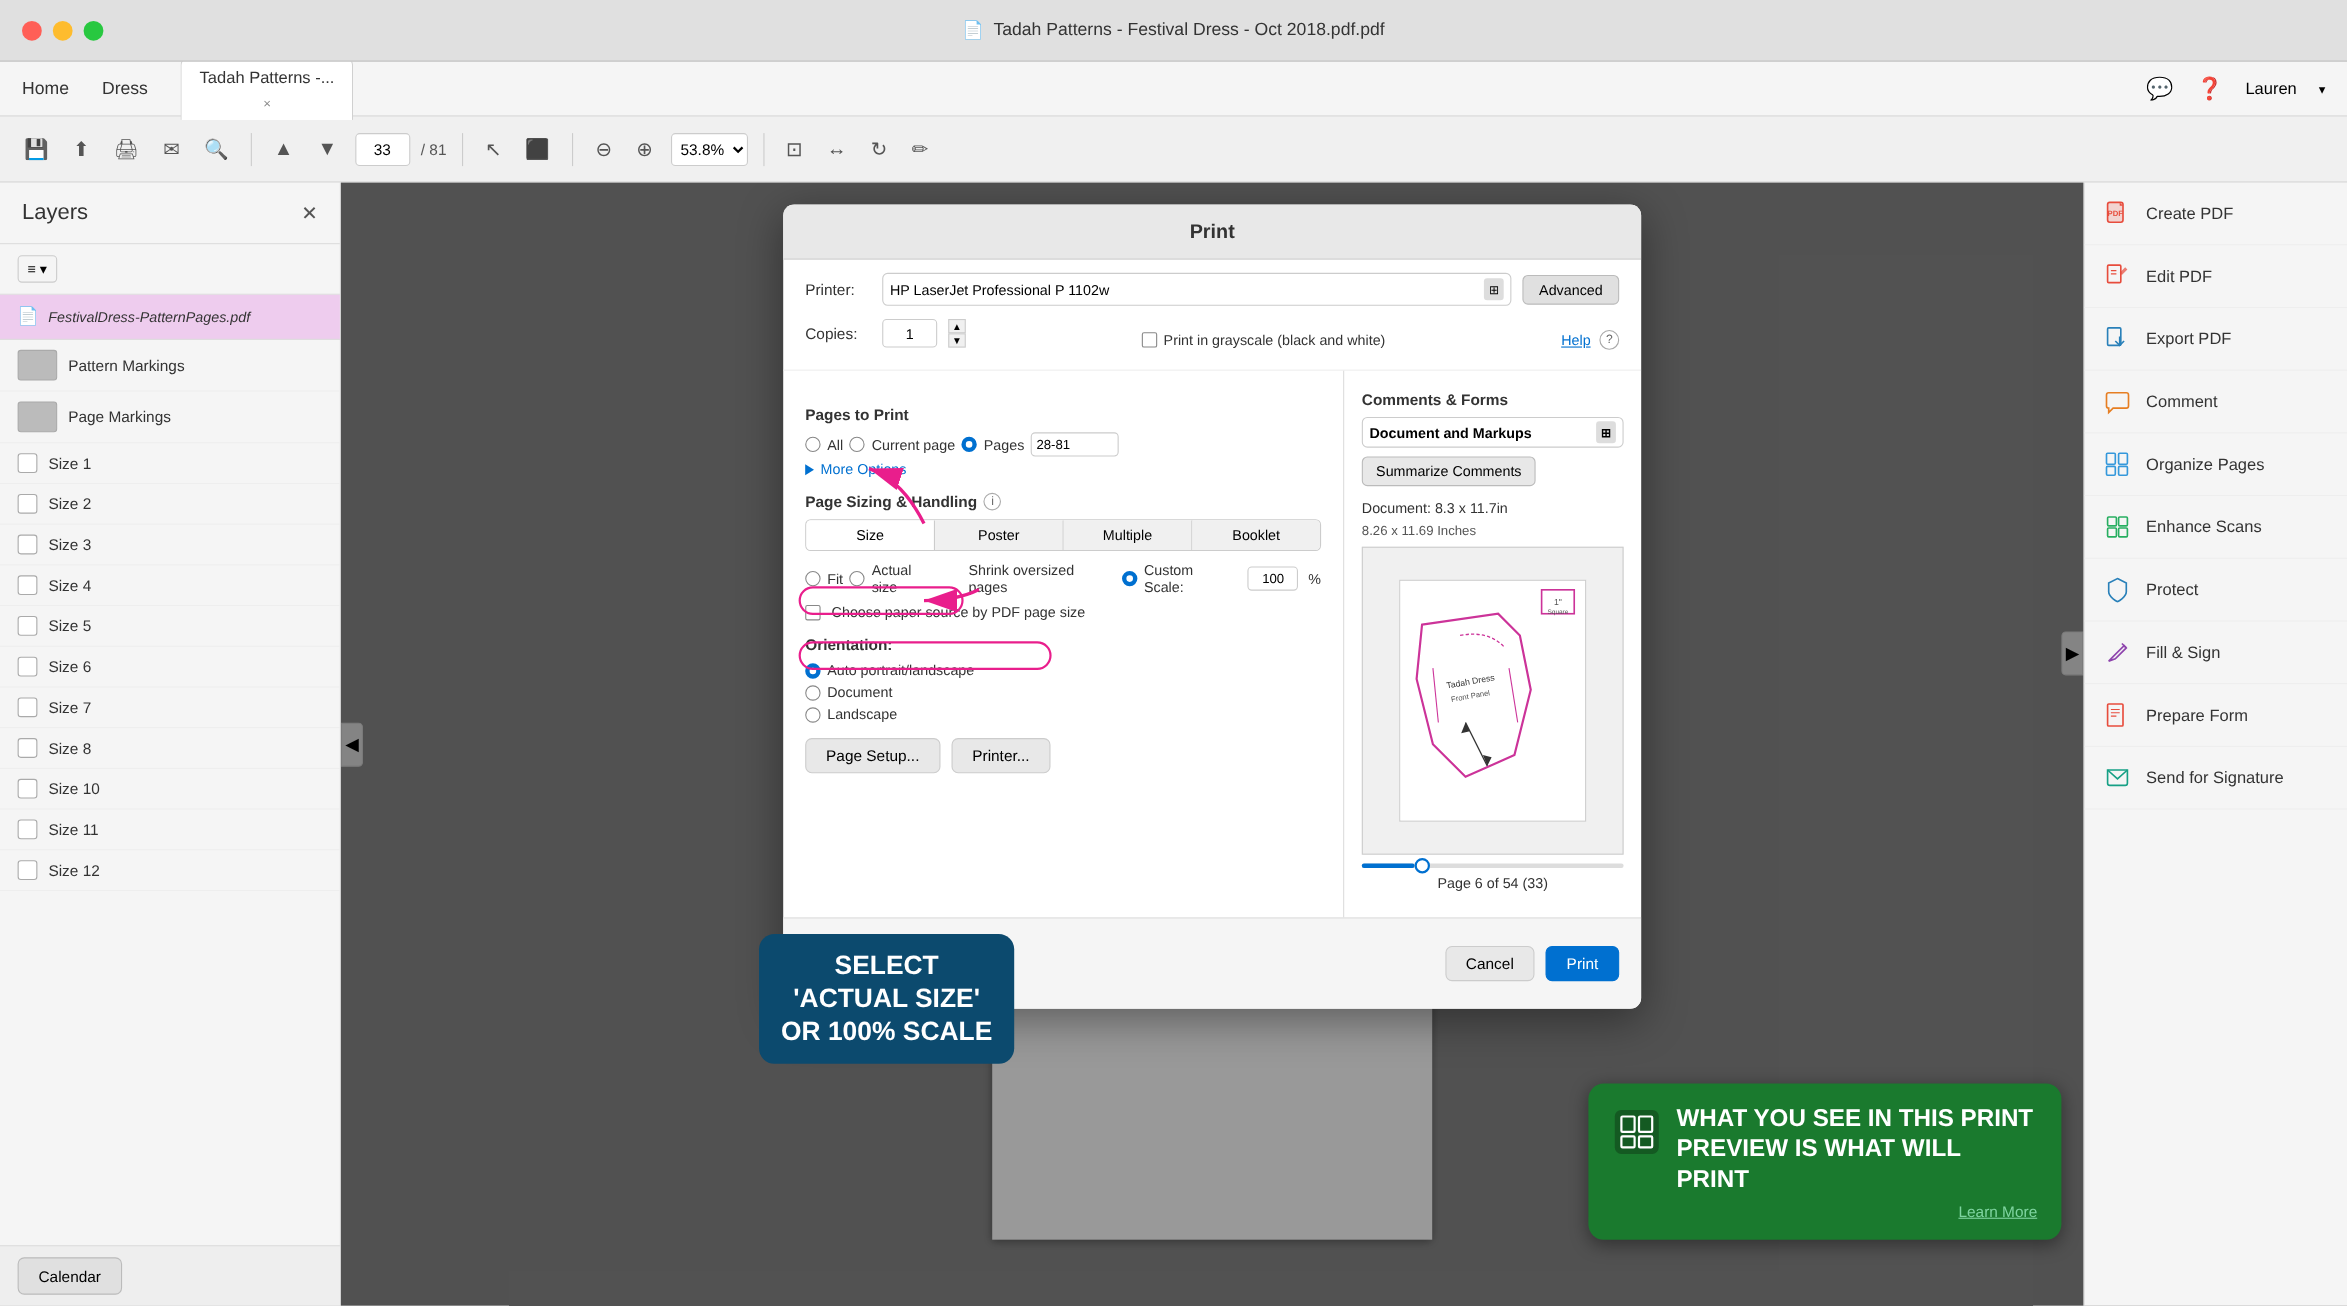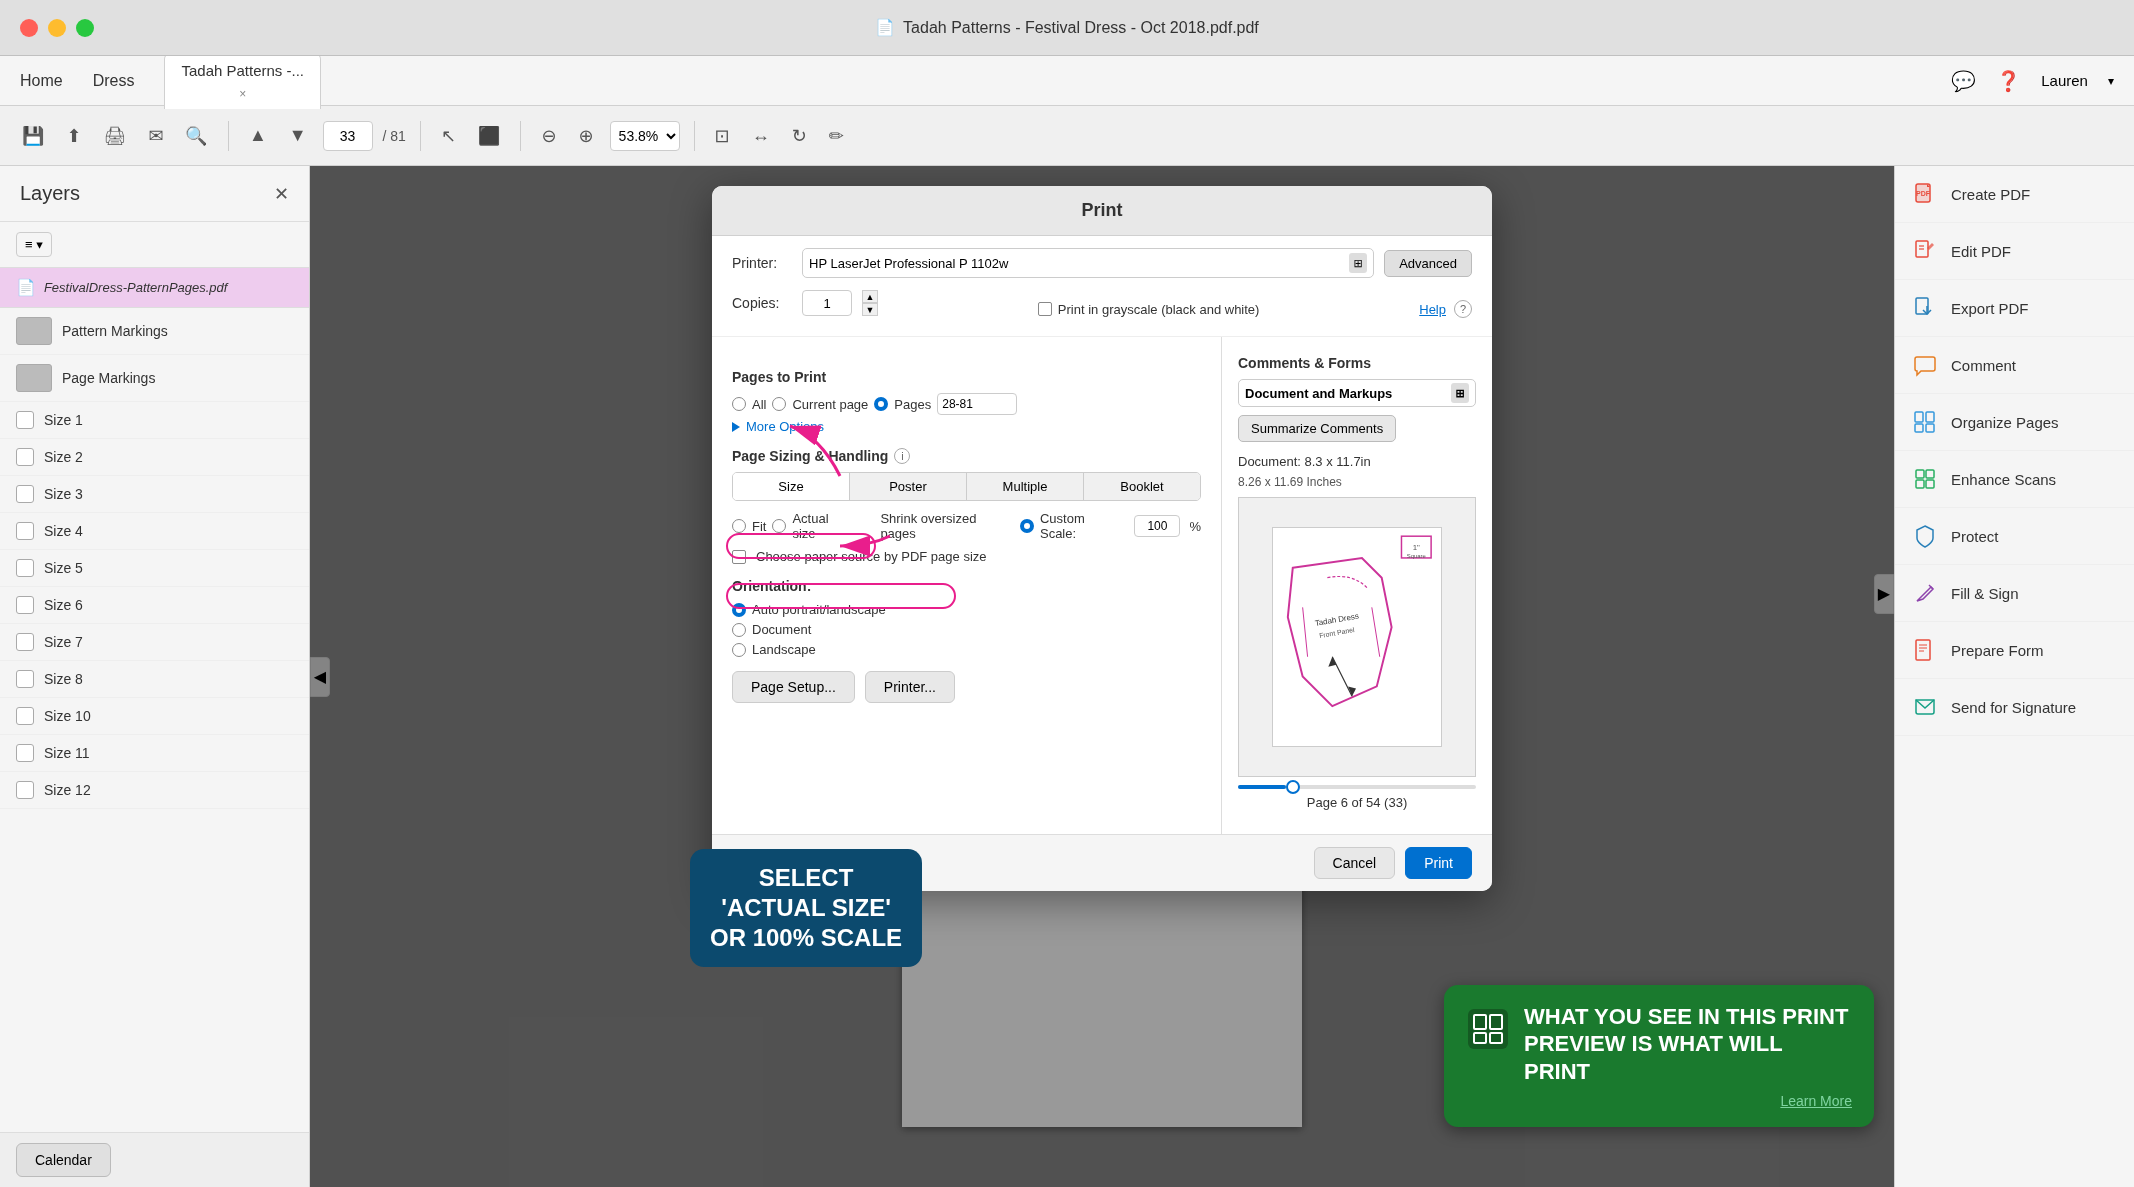--- a/index.html
+++ b/index.html
@@ -127,21 +127,21 @@
 
     
     .slider-row { display: flex; align-items: center; gap: 8px; margin-top: 4px; }
     .slider-track { flex: 1; height: 4px; background: #ddd; border-radius: 2px; position: relative; }
     .slider-fill { height: 100%; background: #0070d0; border-radius: 2px; width: 20%; }
     .slider-thumb { width: 14px; height: 14px; border-radius: 50%; background: white; border: 2px solid #0070d0; position: absolute; left: 20%; top: -5px; cursor: pointer; }
 
     .page-info { text-align: center; font-size: 13px; color: #333; margin: 6px 0; }
 
     
-    .dialog-footer { display: flex; justify-content: flex-end; gap: 10px; padding: 12px 20px; border-top: 1px solid #ddd; background: #f5f5f5; }
+    .dialog-footer { display: flex; justify-content: flex-end; gap: 10px; padding: 25px 20px; border-top: 1px solid #ddd; background: #f5f5f5; }
     .footer-btn { padding: 7px 18px; border-radius: 6px; font-size: 14px; cursor: pointer; border: 1px solid #ccc; background: #e8e8e8; }
     .footer-btn-primary { background: #0070d0; color: white; border-color: #0070d0; }
 
     
     .right-expand-arrow { position: absolute; right: 240px; top: 50%; transform: translateY(-50%); z-index: 10; background: #ddd; border: 1px solid #ccc; width: 20px; height: 40px; display: flex; align-items: center; justify-content: center; cursor: pointer; border-radius: 4px 0 0 4px; }
   </style>
 </head>
 <body>
 
 <div class="titlebar">

